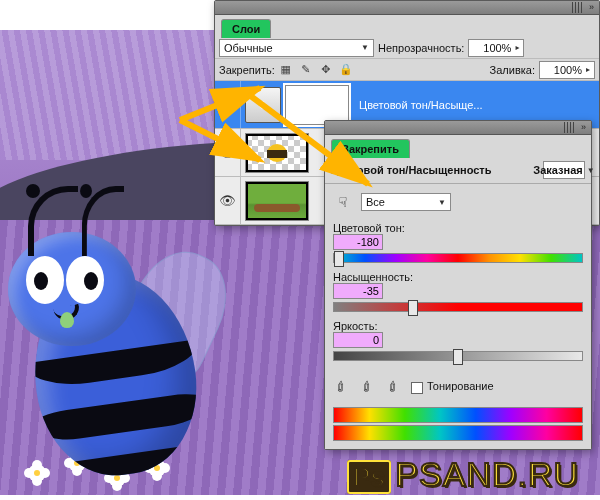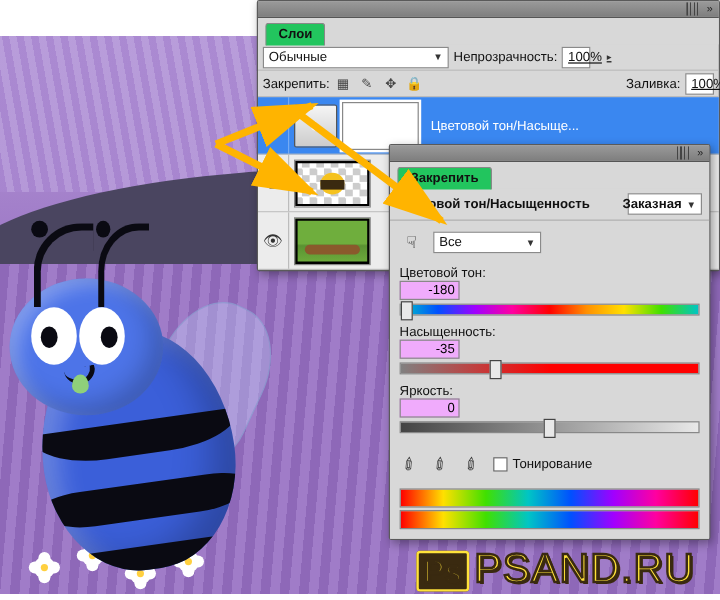--- a/index.html
+++ b/index.html
@@ -39,21 +39,21 @@
     .dots { right: 16px; background: repeating-linear-gradient(90deg,#444 0 1px,transparent 1px 3px); top:3px; height:8px;}
     .btn-x { right: 2px; color: #222; font-size: 9px; text-align: center; line-height: 11px; }
     .tab-row { height: 22px; background: #d8d8d8; padding: 4px 6px 0 6px; }
     .tab { display: inline-block; padding: 3px 10px 3px 10px; background: #22c55e; border: 1px solid #888; border-bottom: none; border-radius: 3px 3px 0 0; font-size: 11px; font-weight: bold; }
     
     
     .layers-panel { left: 214px; top: 0; width: 386px; }
     .lp-row { height: 22px; display: flex; align-items: center; padding: 0 4px; gap: 4px; border-bottom: 1px solid #bcbcbc; }
     .field-box { background: #fff; border: 1px solid #8a8a8a; height: 18px; display: inline-flex; align-items: center; padding: 0 4px; font-size: 11px; }
     .dd { width: 155px; justify-content: space-between; }
-    .pct { width: 24px; justify-content: flex-start; text-decoration: underline; }
+    .pct { width: 56px; justify-content: flex-end; }
     .chev { font-size: 8px; margin-left: 4px; color: #333; }
     .lbl { font-size: 11px; color: #111; }
     .lock-icons { display: flex; gap: 6px; color: #444; font-size: 11px; }
     .lock-icons span { display:inline-block; width:14px; text-align:center; }
     
     .layer { height: 48px; display: flex; align-items: center; border-bottom: 1px solid #bcbcbc; background: #ececec; }
     .layer.sel { background: #3a87f0; color: #fff; }
     .eye-col { width: 26px; height: 100%; display:flex; align-items:center; justify-content:center; border-right:1px solid #bcbcbc; font-size:13px; color:#333;}
     .layer.sel .eye-col { border-color: rgba(255,255,255,.3); }
     .thumb-box { width: 64px; height: 40px; margin: 0 4px; background: #fff; border: 1px solid #888; box-shadow: 0 0 0 2px #000 inset; display:flex; align-items:center; justify-content:center; position:relative;}
@@ -181,21 +181,21 @@
 <div class="panel adj-panel">
   <div class="panel-header">
     <span class="mini dots"></span>
     <span class="mini btn-x">»</span>
   </div>
   <div class="tab-row">
     <span class="tab">Закрепить</span>
   </div>
   <div class="adj-head">
     <span>Цветовой тон/Насыщенность</span>
-    <div class="field-box preset" style="width:62px;justify-content:flex-end">
+    <div class="field-box preset" style="width:42px;justify-content:center">
       <span>Заказная</span>
       <span class="chev">▼</span>
     </div>
   </div>
   <div class="adj-body">
     <div class="range-dd">
       <span class="finger-icon">☟</span>
       <div class="field-box" style="width:90px;justify-content:space-between">
         <span>Все</span>
         <span class="chev">▼</span>

